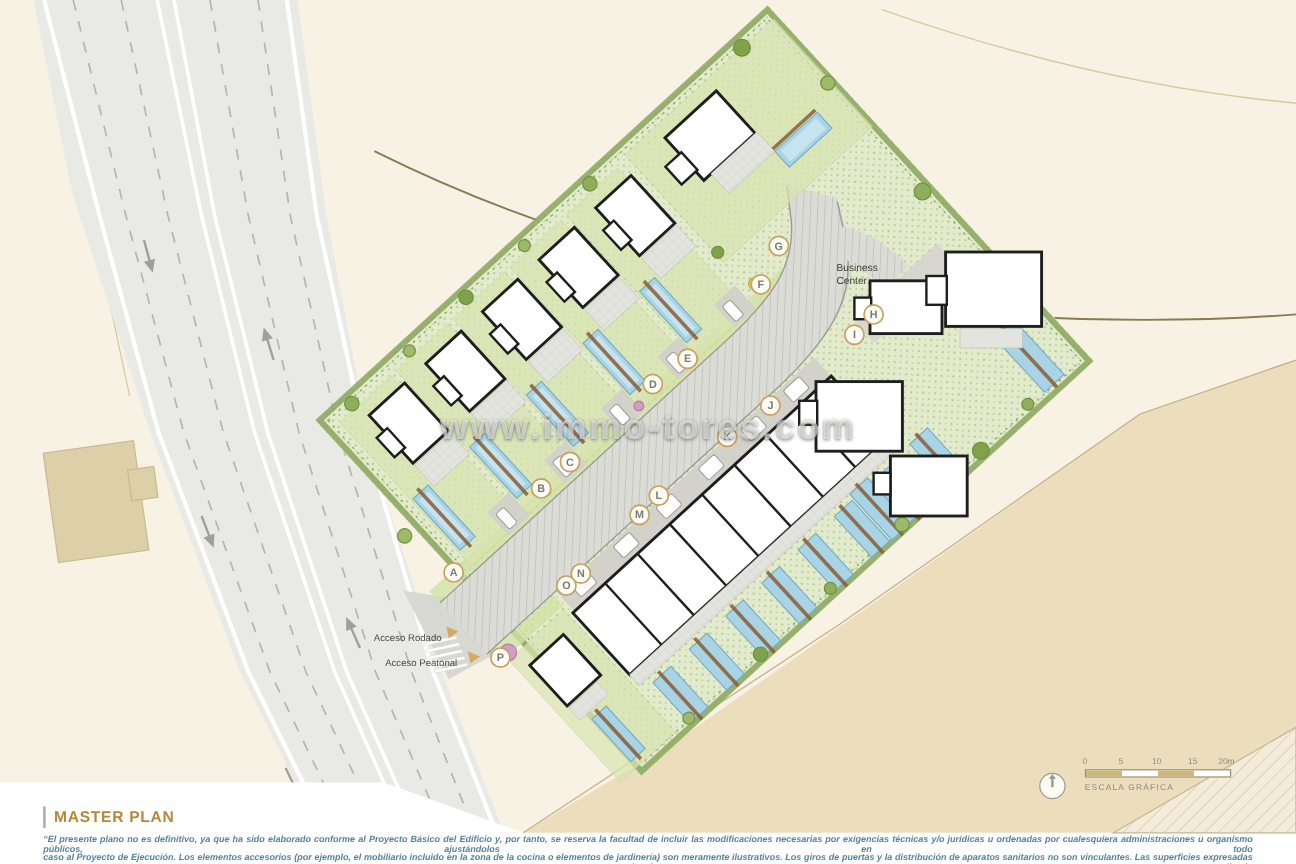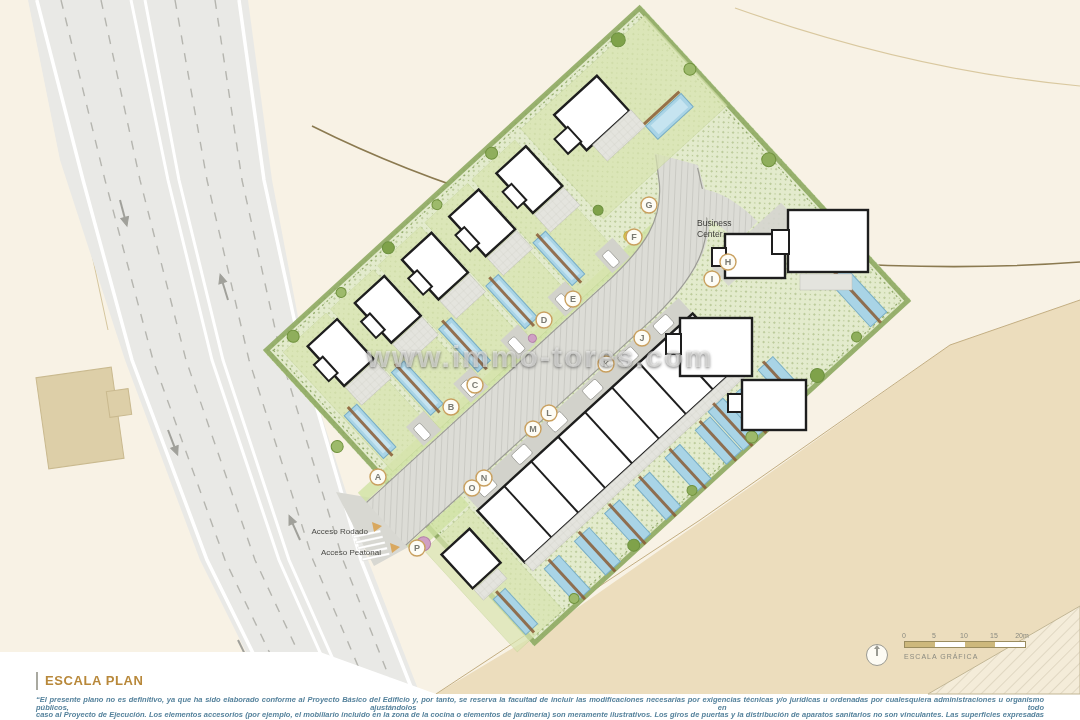--- a/index.html
+++ b/index.html
@@ -394,21 +394,21 @@
     <g transform="translate(417,548)">
           <circle class="pm" r="8"></circle>
           <text class="pmt" y="3">P</text>
         </g>
   </g>
 </svg>
 
 <div class="watermark">www.immo-tores.com</div>
 
 <div class="masterplan">
-  <span class="ttext">ESCALA PLAN</span>
+  <span class="ttext">MASTER PLAN</span>
 </div>
 
 <div class="disclaimer">
   <div class="dl-just">“El presente plano no es definitivo, ya que ha sido elaborado conforme al Proyecto Básico del Edificio y, por tanto, se reserva la facultad de incluir las modificaciones necesarias por exigencias técnicas y/o jurídicas u ordenadas por cualesquiera administraciones u organismo públicos, ajustándolos en todo</div>
   <div class="dl-just">caso al Proyecto de Ejecución. Los elementos accesorios (por ejemplo, el mobiliario incluido en la zona de la cocina o elementos de jardinería) son meramente ilustrativos. Los giros de puertas y la distribución de aparatos sanitarios no son vinculantes. Las superficies expresadas son aproximadas, pudiendo</div>
 
 </div>
 
 <div class="scalebar">
   <div class="compass">

